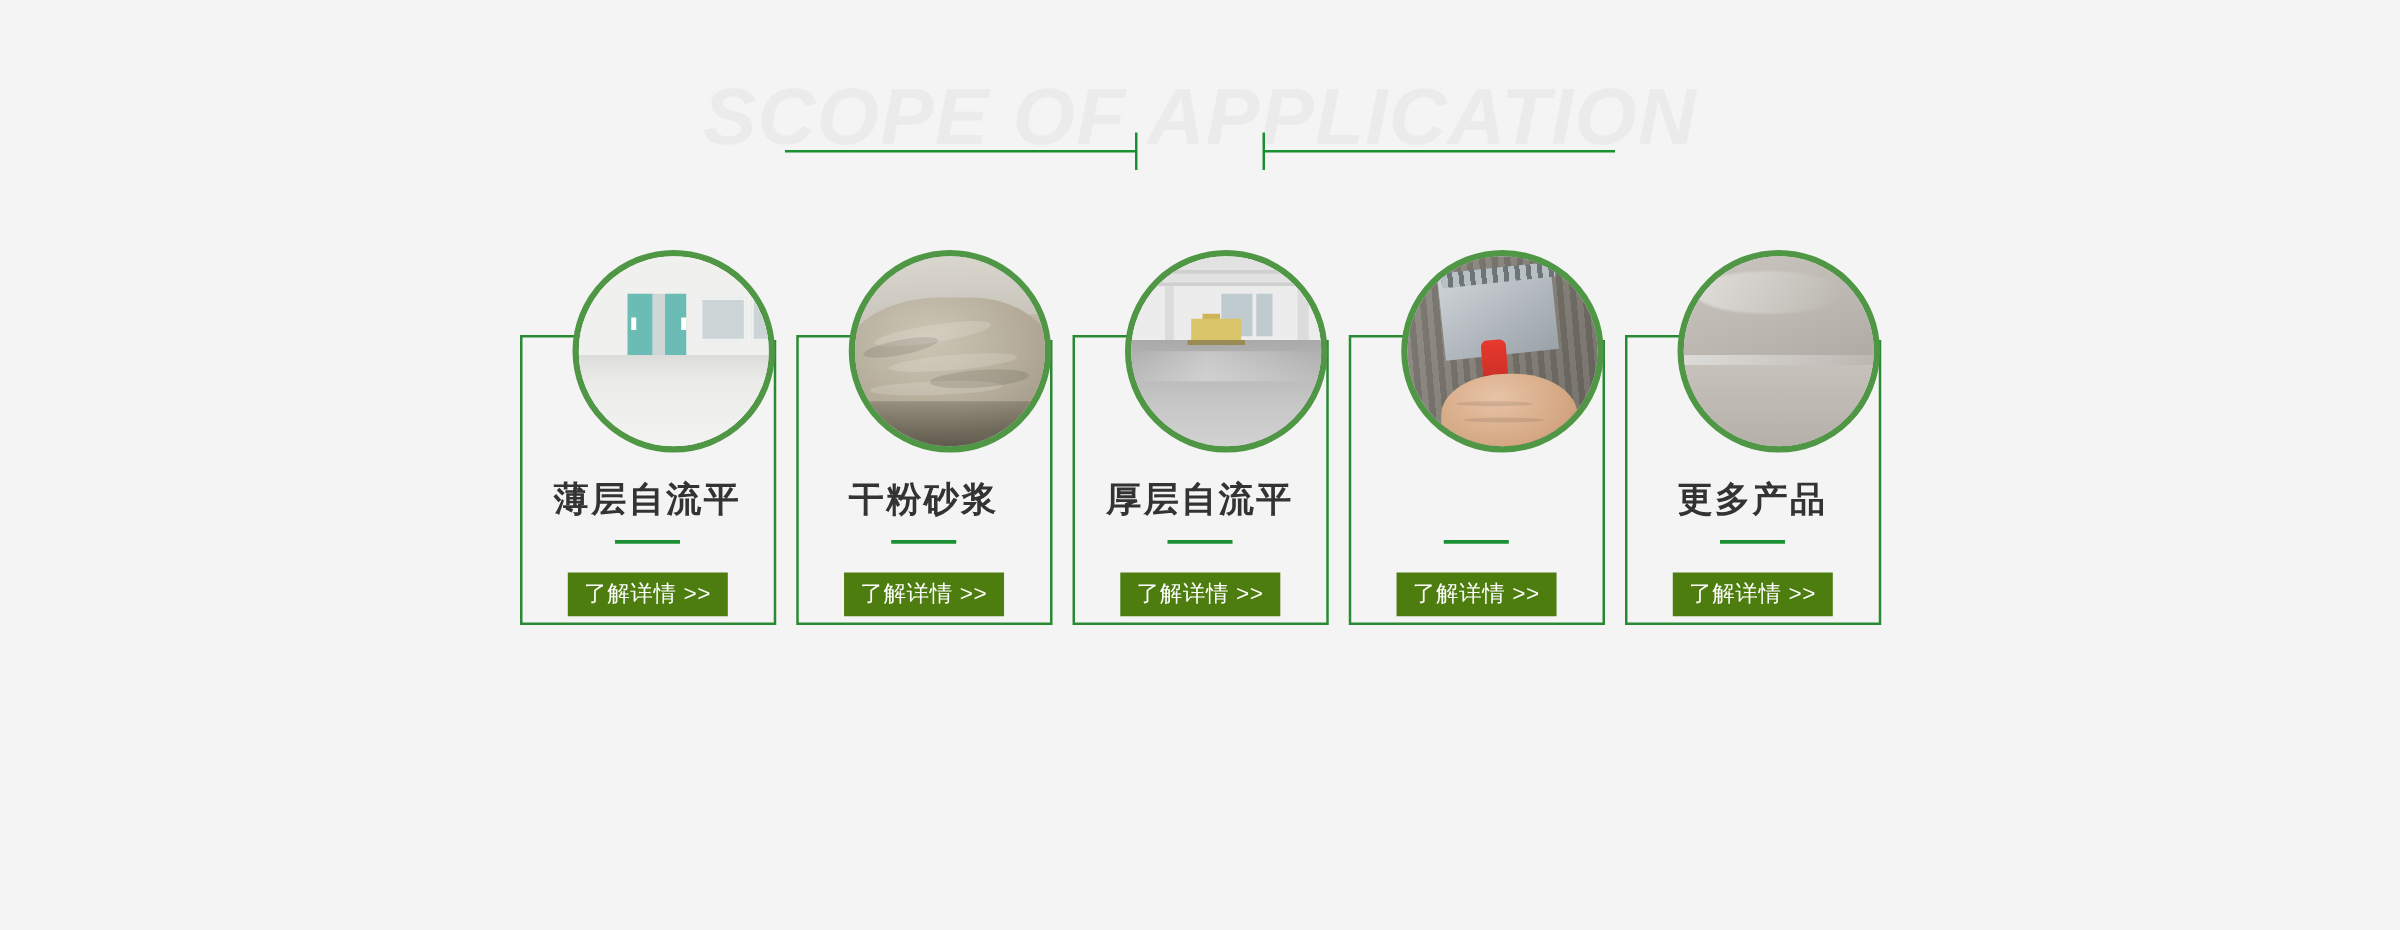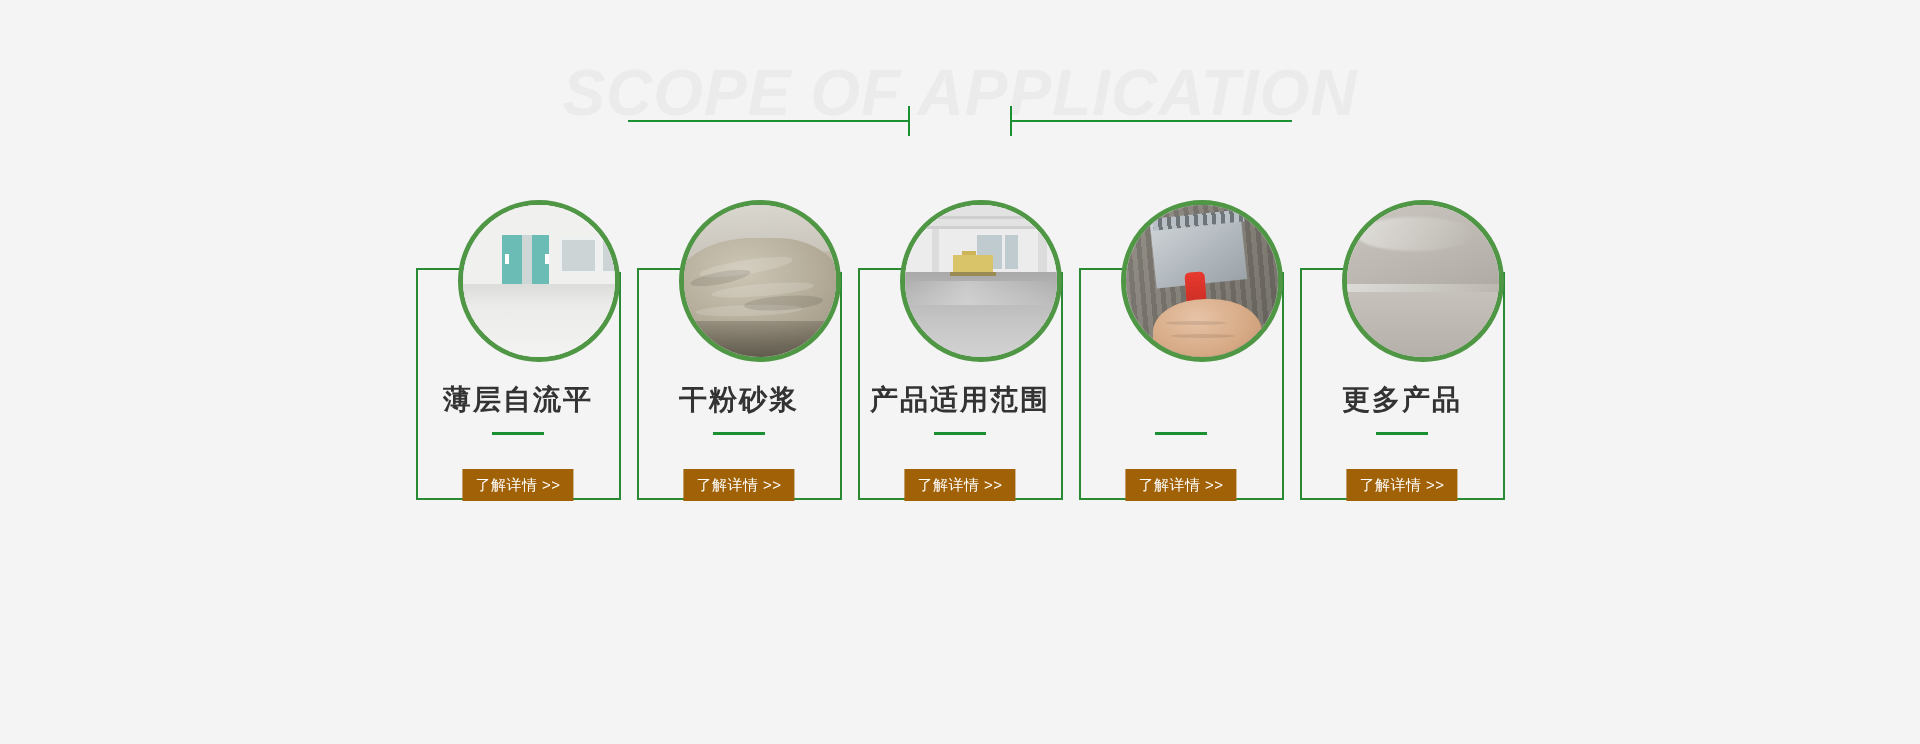--- a/index.html
+++ b/index.html
@@ -156,25 +156,25 @@
     top: 232px;
     transform: translateX(-50%);
     width: 52px;
     height: 3px;
     background: #1a9033;
   }
 
   .detail-btn {
     position: absolute;
     left: 50%;
-    top: 269px;
+    top: 258px;
     transform: translateX(-50%);
-    background: #a16207;
+    background: #4d7c0f;
     color: #ffffff;
-    font-size: 15px;
+    font-size: 18px;
     line-height: 1;
     padding: 8px 13px 9px 13px;
     white-space: nowrap;
     letter-spacing: 0.5px;
     cursor: pointer;
     border: none;
     font-family: "Liberation Sans", "DejaVu Sans", sans-serif;
   }
 
   
@@ -339,21 +339,21 @@
             <div class="col c2"></div>
           <div class="door dr1"></div>
             <div class="door dr2"></div>
           <div class="floor"></div>
           <div class="mach2"></div>
             <div class="mach"></div>
             <div class="red"></div>
           <div class="sheen"></div>
         </div>
       </div>
-      <div class="card-label">产品适用范围</div>
+      <div class="card-label">厚层自流平</div>
       <div class="label-underline"></div>
       <div class="detail-btn">了解详情 &gt;&gt;</div>
     </div>
 
     <div class="card">
       <div class="frame"></div>
       <div class="thumb">
         <div class="art art-trowel">
           <div class="stripes"></div>
           <div class="blade"></div>

